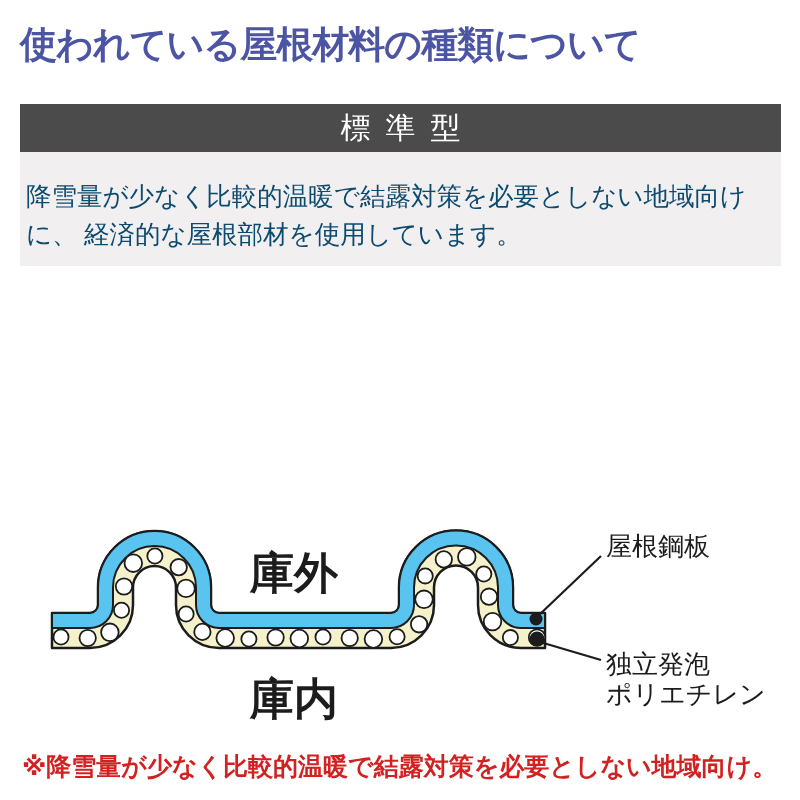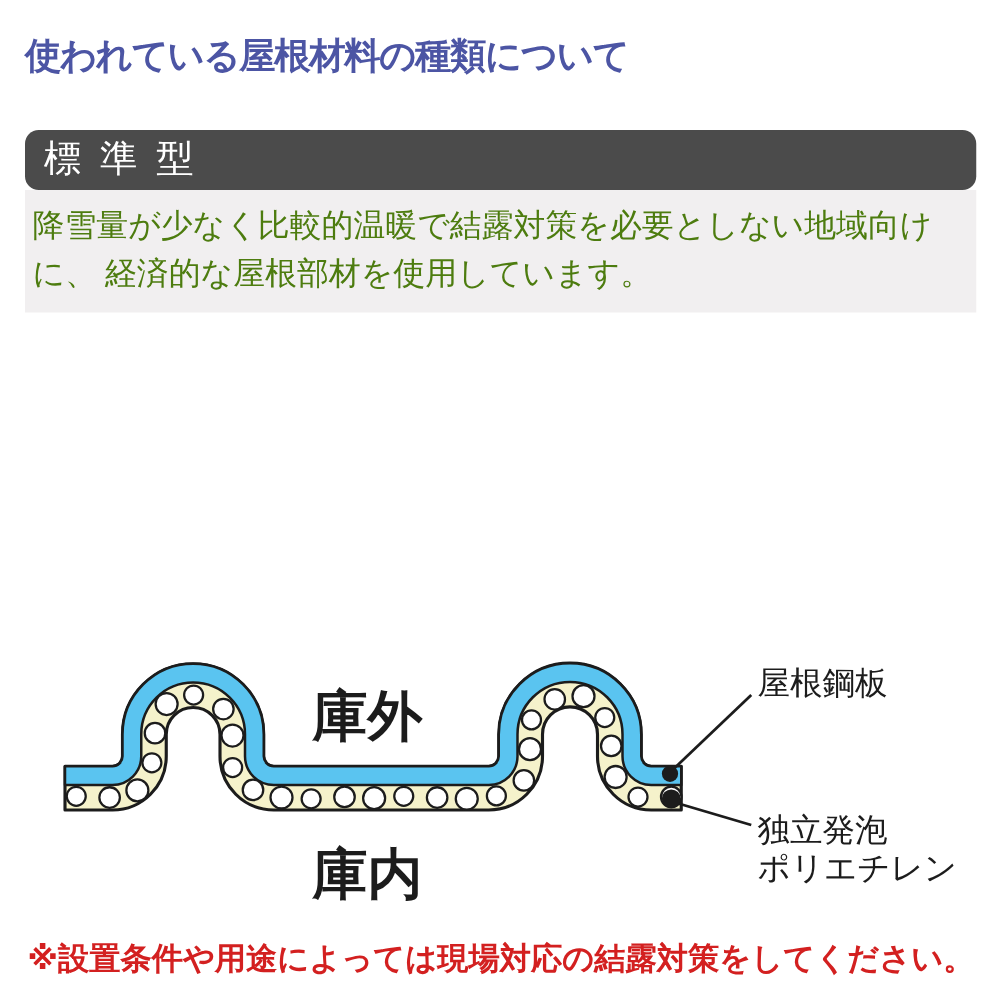--- a/index.html
+++ b/index.html
@@ -1,29 +1,29 @@
 <!DOCTYPE html>
 <html><head>
 <meta charset="utf-8">
 <style>
   html,body{margin:0;padding:0;}
   body{width:800px;height:800px;position:relative;background:#ffffff;overflow:hidden;
        font-family:"Liberation Serif","DejaVu Serif",serif;}
   .title{position:absolute;left:20px;top:20px;width:760px;margin:0;
-         font-size:29px;font-weight:600;letter-spacing:-1px;line-height:50px;
+         font-size:37px;font-weight:600;letter-spacing:-1px;line-height:50px;
          font-family:"Liberation Serif","DejaVu Serif",serif;}
   .info-section{position:absolute;left:20px;width:761px;}
   .s1{top:104px;}
   .s2{top:277px;}
-  .bar{height:48px;line-height:48px;color:#fff;
-       font-size:30px;font-weight:500;font-family:"Liberation Serif","DejaVu Serif",serif;border-radius:11px;}
+  .bar{height:48px;line-height:48px;text-align:center;color:#fff;
+       font-size:30px;font-weight:500;font-family:"Liberation Serif","DejaVu Serif",serif;}
   .s1 .bar{letter-spacing:15px;text-indent:15px;}
   .s2 .bar{letter-spacing:10px;text-indent:10px;}
-  .body-text{font-size:25.5px;line-height:38px;color:#4d7c0f;
-             padding:10px 0 12px 6px;white-space:pre-wrap;
+  .body-text{font-size:25.5px;line-height:38px;color:#0c4a6e;
+             padding:26px 0 12px 6px;white-space:pre-wrap;
              font-family:"Liberation Serif","DejaVu Serif",serif;}
   .diagram{position:absolute;left:0;top:0;width:800px;height:800px;}
   .diagram text{font-family:"Liberation Sans","DejaVu Sans",sans-serif;}
   .big-label{font-size:44px;font-weight:600;fill:#1c1c1c;}
   .callout-label{font-size:26px;font-weight:500;fill:#1c1c1c;}
   .footer{position:absolute;left:22px;top:750px;width:770px;
           font-size:25px;font-weight:bold;
           font-family:"Liberation Sans","DejaVu Sans",sans-serif;}
 </style>
 </head>
@@ -107,13 +107,13 @@
   <line x1="538" y1="616" x2="601" y2="556" stroke="#1c1c1c" stroke-width="2.2"></line>
   <line x1="540" y1="642" x2="601" y2="660" stroke="#1c1c1c" stroke-width="2.2"></line>
   <circle cx="536" cy="619" r="6.5" fill="#1c1c1c"></circle>
   <circle cx="537" cy="639" r="7.5" fill="#1c1c1c"></circle>
 
   <text class="callout-label" x="606" y="555">屋根鋼板</text>
   <text class="callout-label" x="606" y="673">独立発泡</text>
   <text class="callout-label" x="606" y="703">ポリエチレン</text>
 </svg>
 
-<div class="footer" style="color: rgb(211, 32, 32);">※設置条件や用途によっては現場対応の結露対策をしてください。</div>
+<div class="footer" style="color: rgb(211, 32, 32);">※降雪量が少なく比較的温暖で結露対策を必要としない地域向け。</div>
 
 </body></html>

